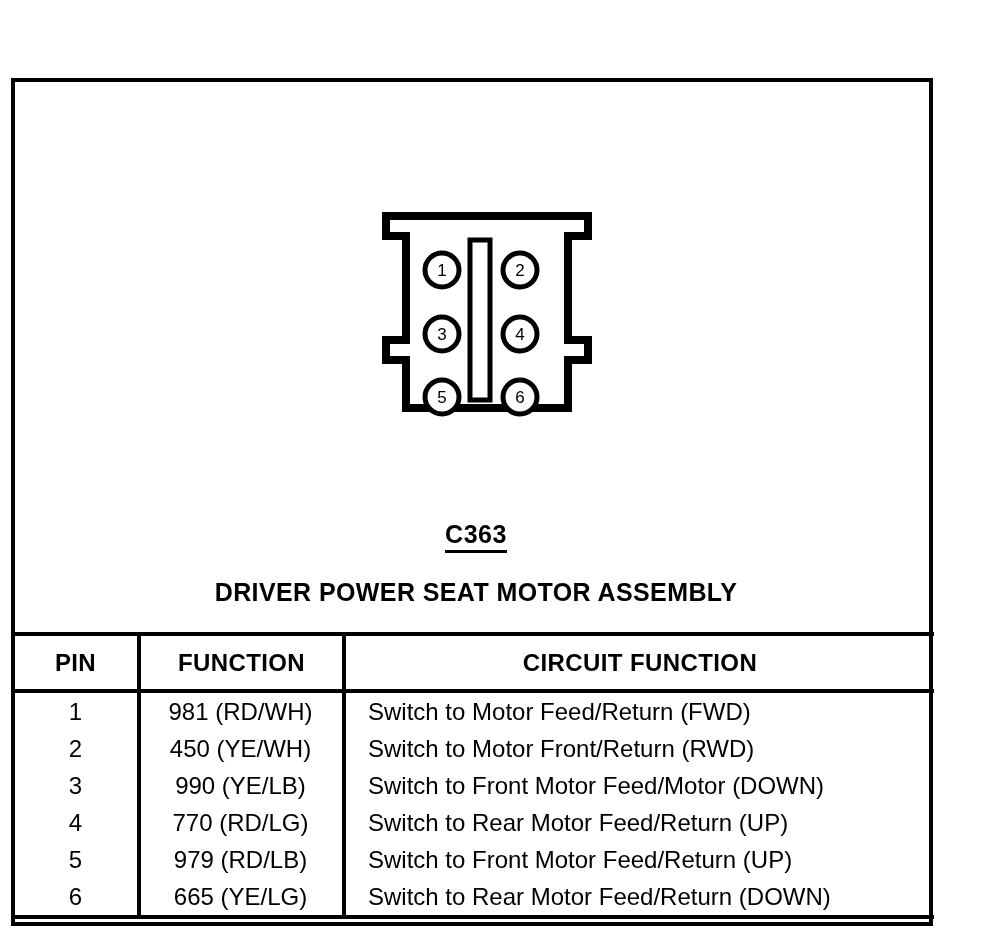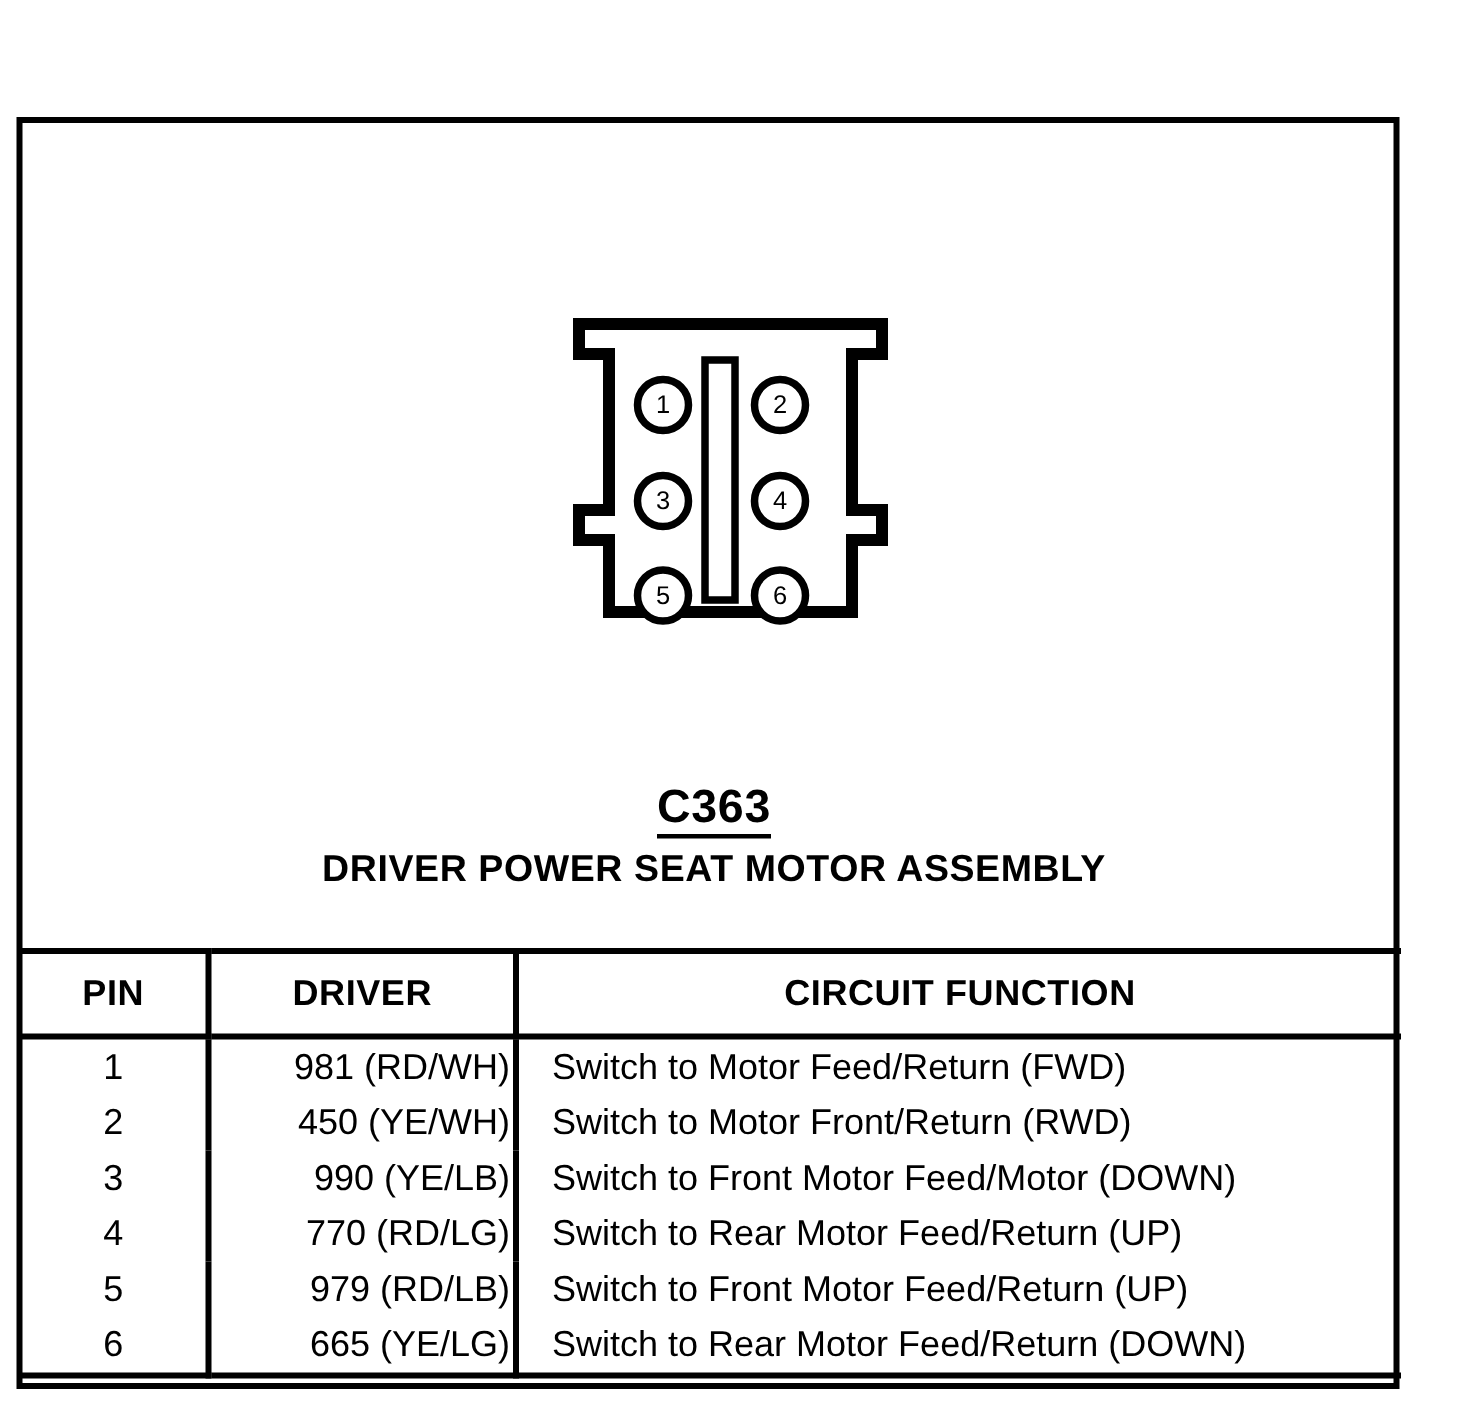--- a/index.html
+++ b/index.html
@@ -57,30 +57,30 @@
 
   
   .caption-block {
     position: absolute;
     left: 0;
     top: 440px;
     width: 922px;
     text-align: center;
   }
   .conn-id {
-    font-size: 31px;
+    font-size: 25px;
     font-weight: bold;
     letter-spacing: 0.5px;
     line-height: 1;
     display: inline-block;
     padding-bottom: 3px;
     border-bottom: 3px solid #000;
   }
   .conn-title {
-    margin-top: 8px;
+    margin-top: 27px;
     font-size: 25px;
     font-weight: bold;
     letter-spacing: 0.4px;
     line-height: 1;
   }
 
   
   .pin-table-wrap {
     position: absolute;
     left: -1px;
@@ -120,21 +120,21 @@
   .pin-table tbody td {
     height: 37px;
     font-size: 24px;
     line-height: 1;
   }
   .pin-table tbody td.c-pin {
     text-align: center;
     border-right: 4px solid #000;
   }
   .pin-table tbody td.c-circuit {
-    text-align: right;
+    text-align: center;
     border-right: 4px solid #000;
     padding-right: 2px;
   }
   .pin-table tbody td.c-function {
     text-align: left;
     padding-left: 22px;
   }
   .pin-table tbody tr:last-child td {
     border-bottom: 4px solid #000;
   }
@@ -201,21 +201,21 @@
     <div class="pin-table-wrap">
       <table class="pin-table">
         <colgroup>
           <col class="col-pin">
           <col class="col-circuit">
           <col class="col-function">
         </colgroup>
         <thead>
           <tr>
             <th class="c-pin">PIN</th>
-            <th class="c-circuit">DRIVER</th>
+            <th class="c-circuit">FUNCTION</th>
             <th class="c-function">CIRCUIT FUNCTION</th>
           </tr>
         </thead>
         <tbody>
           <tr>
             <td class="c-pin">1</td>
             <td class="c-circuit">981 (RD/WH)</td>
             <td class="c-function">Switch to Motor Feed/Return (FWD)</td>
           </tr>
           <tr>

